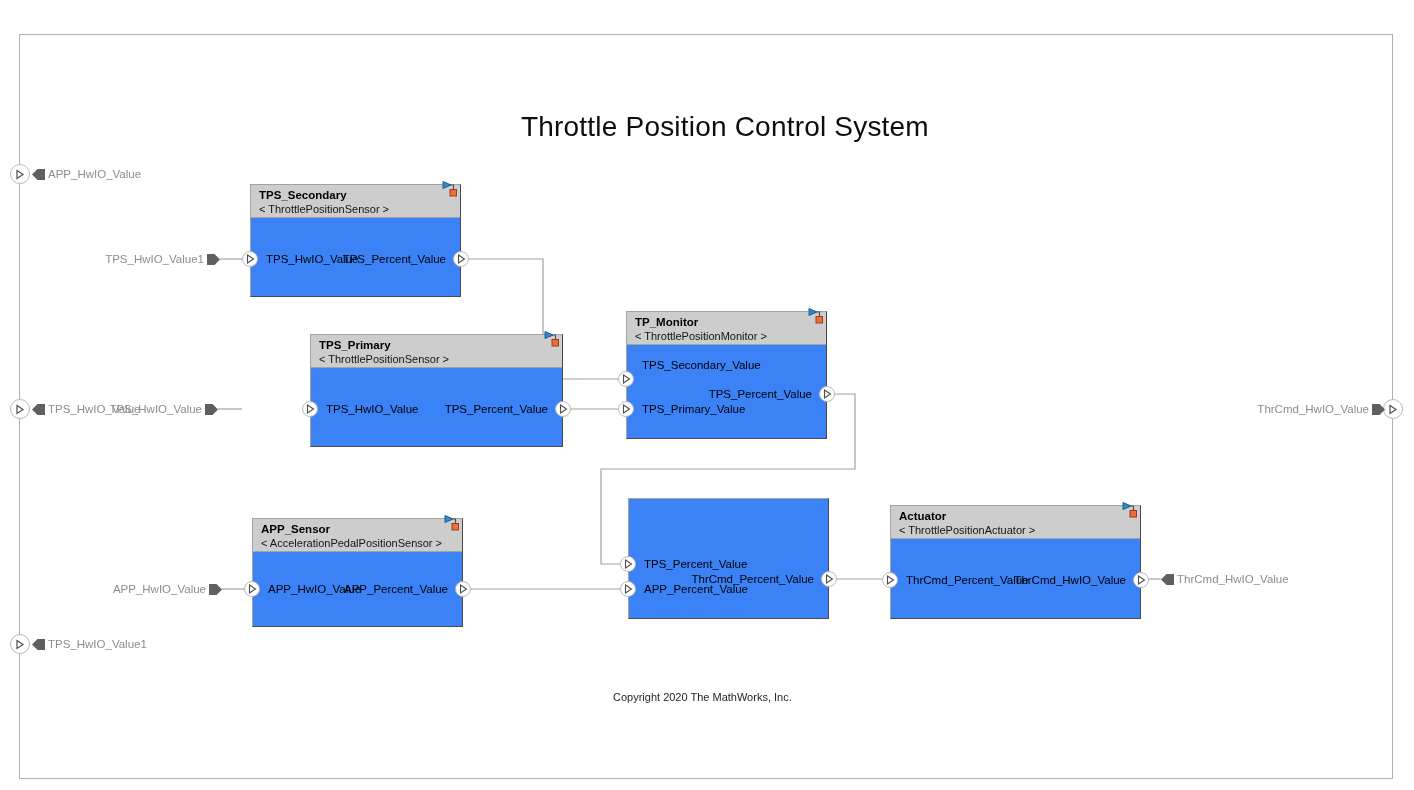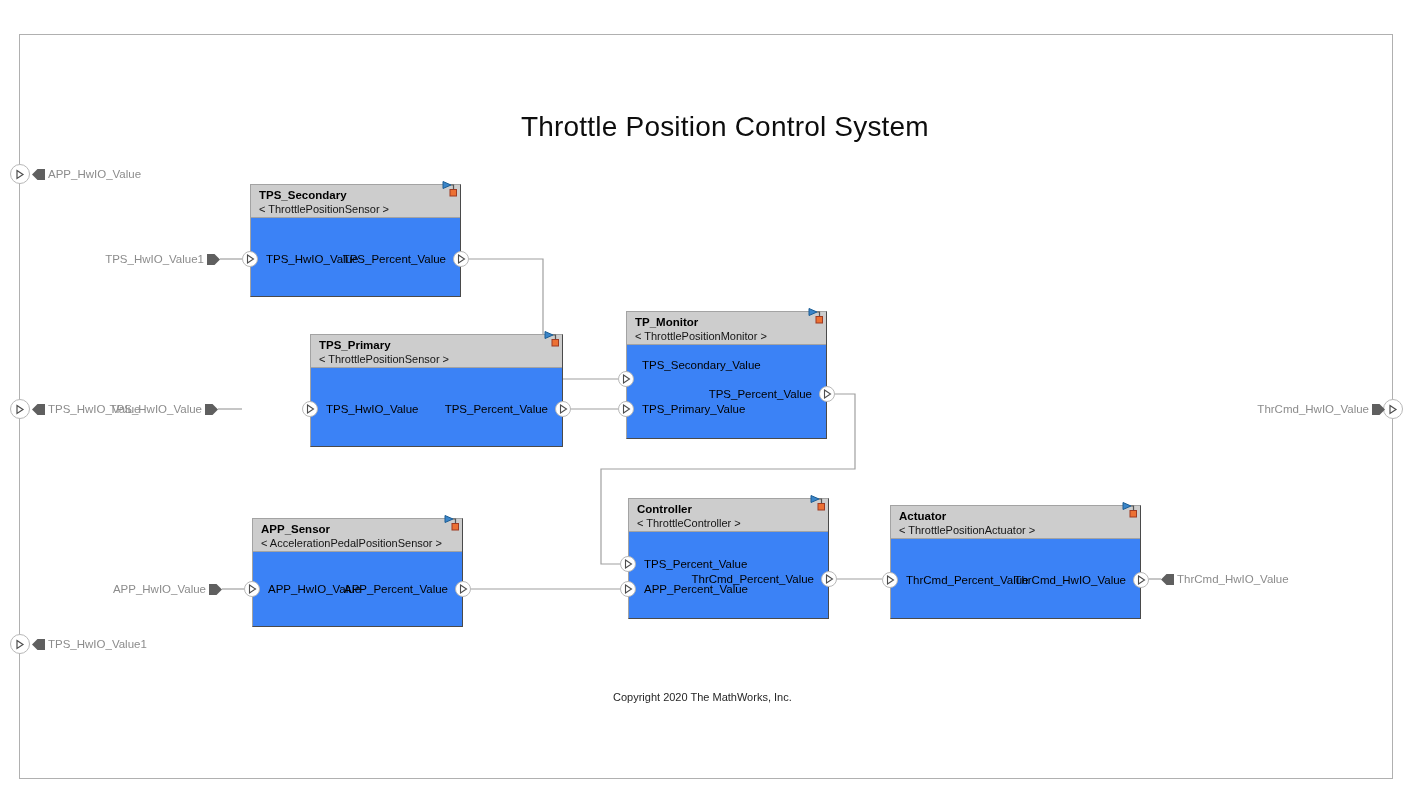--- a/index.html
+++ b/index.html
@@ -276,29 +276,20 @@
     </div>
     <div class="pcircle in" style="top:89px;">
       <svg width="9" height="10" viewBox="0 0 9 10">
           <path d="M1.5 1 L7.5 5 L1.5 9 Z" fill="#fff" stroke="#4d4d4d" stroke-width="1.1"></path>
         </svg>
     </div>
     <span class="plabel in" style="top:97px;">TPS_Primary_Value</span>
   </div>
 
   <div class="block" style="left:628px; top:498px; width:201px; height:121px;">
-    <div class="block-header">
-      <div class="block-name">Controller</div>
-      <div class="block-stereo">&lt; ThrottleController &gt;</div>
-      <svg class="badge" width="17" height="17" viewBox="0 0 17 17">
-        <path d="M2 1.5 L10 5 L2 8.5 Z" fill="#3a85c9" stroke="#1c5d93"></path>
-        <path d="M10 5 H12.5 V10" fill="none" stroke="#555" stroke-width="1.2"></path>
-        <rect x="9" y="9.5" width="6.5" height="6.5" fill="#ec7033" stroke="#9e3b23"></rect>
-      </svg>
-    </div>
     <div class="pcircle in" style="top:57px;">
       <svg width="9" height="10" viewBox="0 0 9 10">
           <path d="M1.5 1 L7.5 5 L1.5 9 Z" fill="#fff" stroke="#4d4d4d" stroke-width="1.1"></path>
         </svg>
     </div>
     <span class="plabel in" style="top:65px;">TPS_Percent_Value</span>
     <span class="plabel out" style="top:80px;">ThrCmd_Percent_Value</span>
     <div class="pcircle out" style="top:72px;">
       <svg width="9" height="10" viewBox="0 0 9 10">
           <path d="M1.5 1 L7.5 5 L1.5 9 Z" fill="#fff" stroke="#4d4d4d" stroke-width="1.1"></path>

